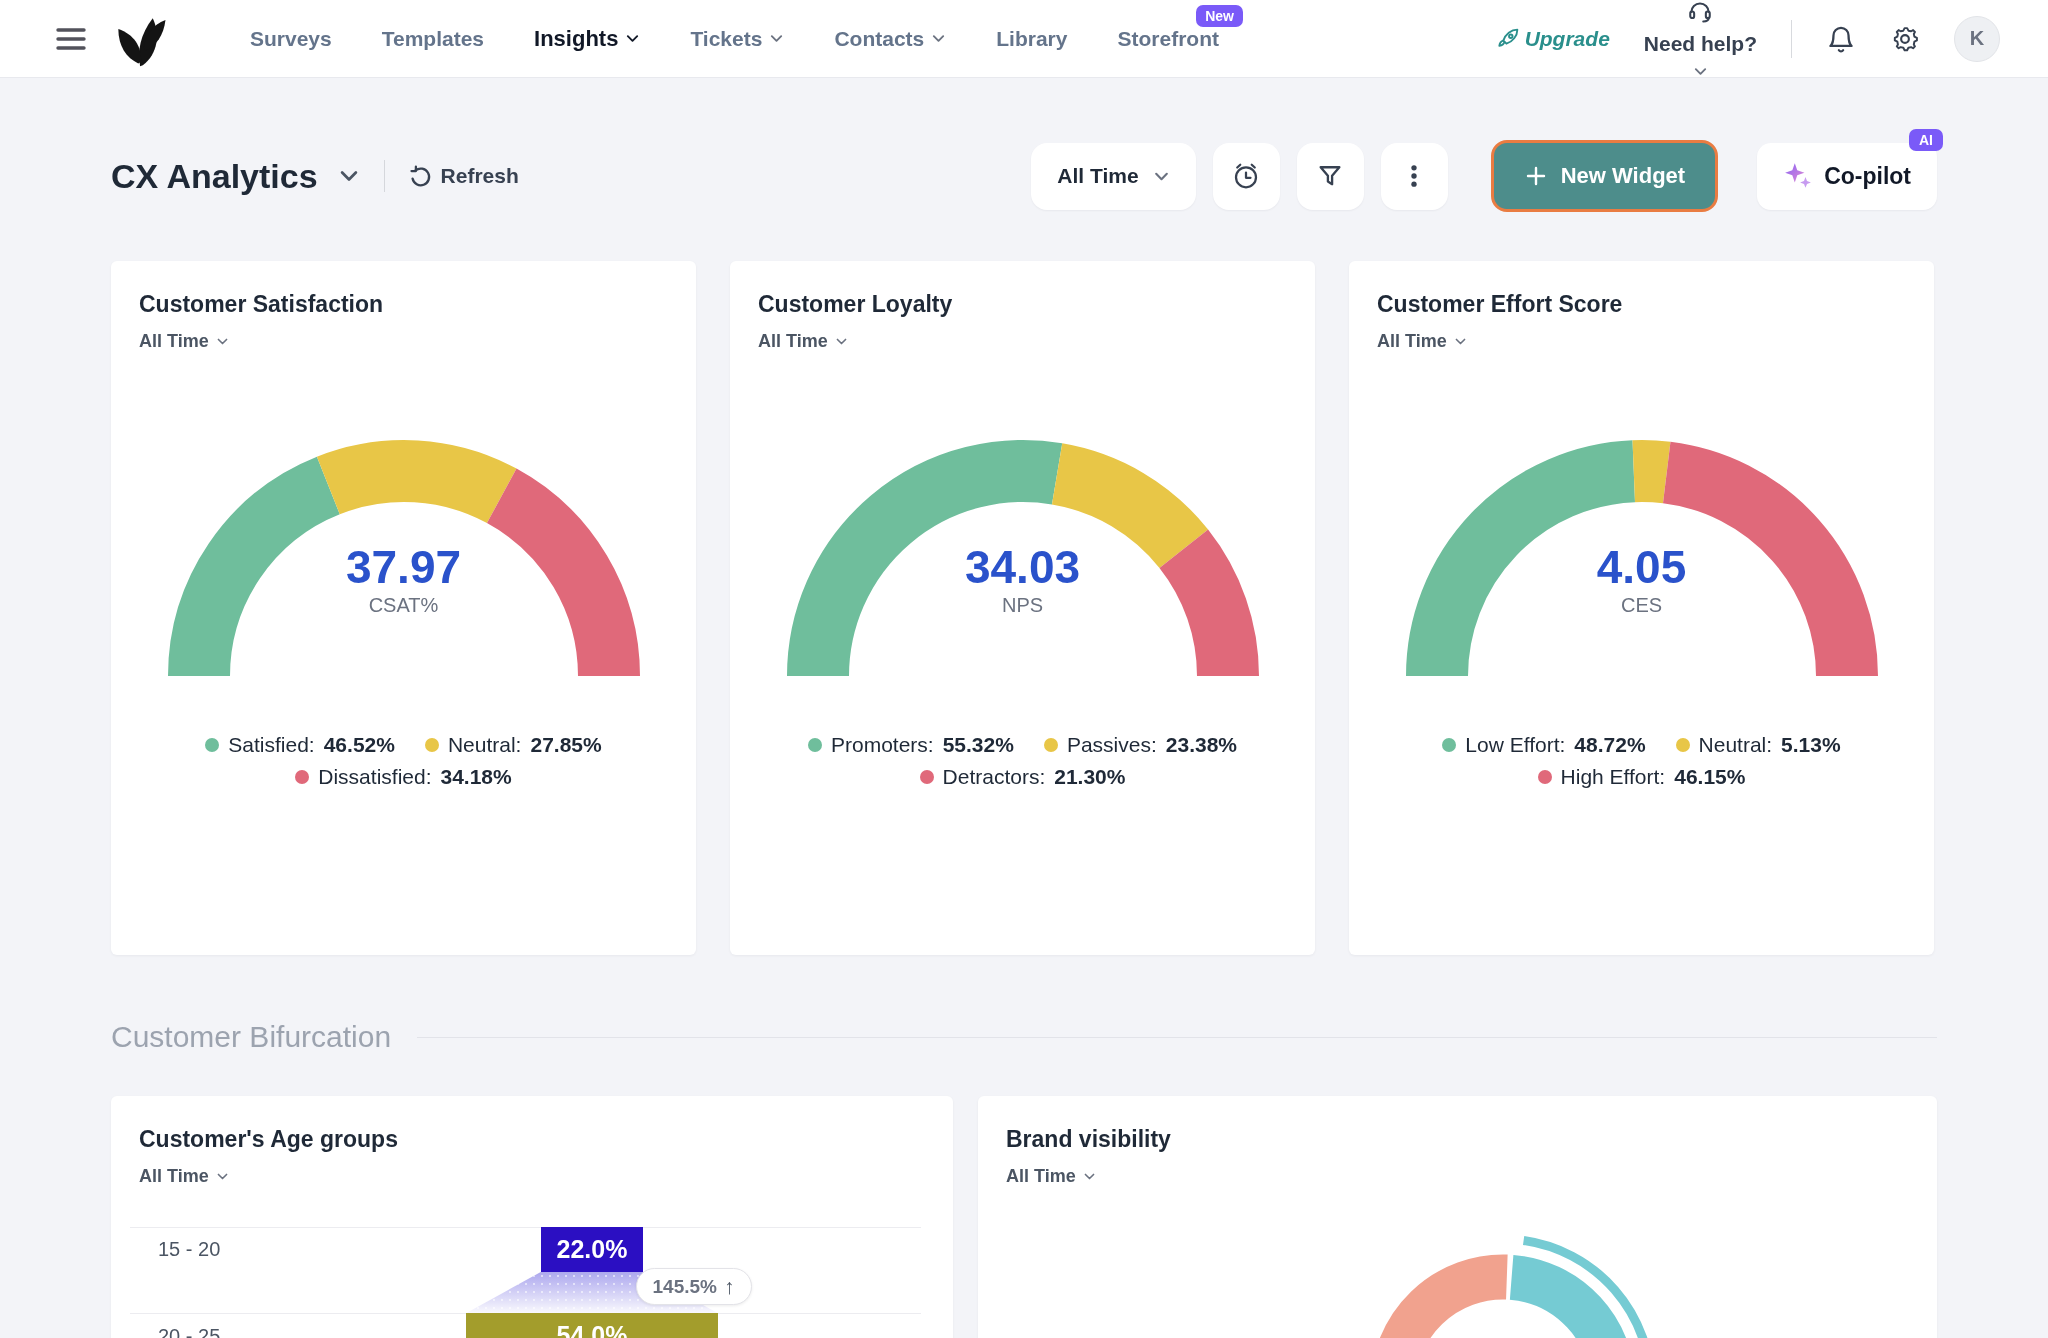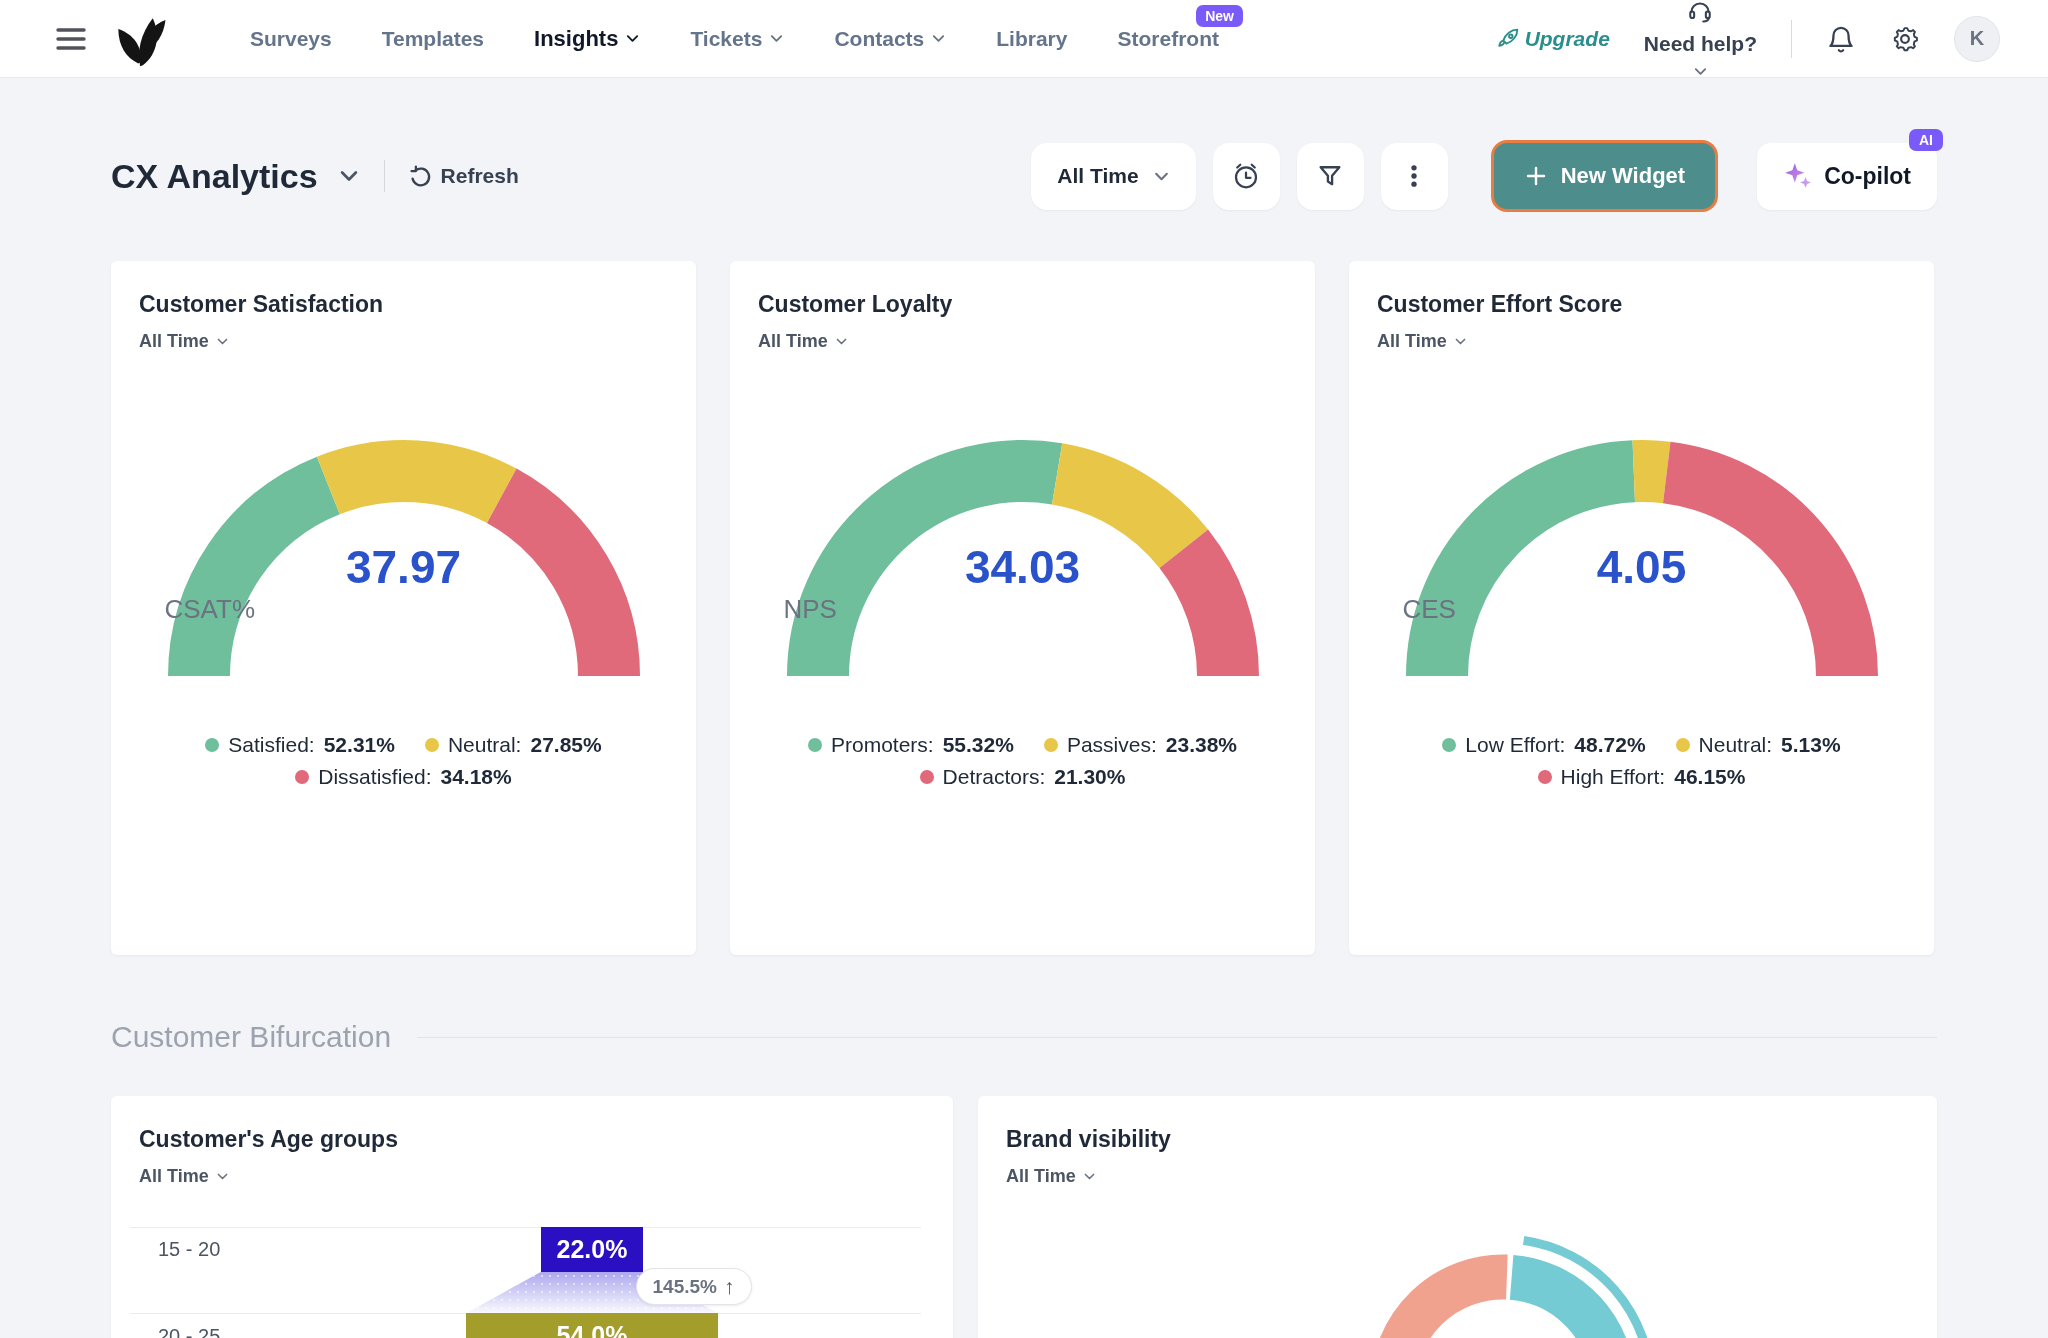--- a/index.html
+++ b/index.html
@@ -84,22 +84,22 @@
   .gauge-card { width: 585px; height: 694px; padding: 30px 28px; }
   .card-title { font-size: 23px; font-weight: 700; color: #1f2937; }
   .card-time {
     margin-top: 13px; display: inline-flex; align-items: center; gap: 7px;
     font-size: 18px; font-weight: 600; color: #4b5563; cursor: pointer;
   }
   .card-time .chev { width: 13px; height: 13px; }
   .gauge-wrap { position: relative; width: 478px; margin: 84px auto 0 auto; }
   .gauge-value { position: absolute; left: 0; top: 104px; width: 100%; text-align: center;
     font-size: 46px; font-weight: 700; color: #2a52cb; }
-  .gauge-unit { position: absolute; left: 0; top: 158px; width: 100%; 
-    font-size: 26px; color: #6b7280; }
+  .gauge-unit { position: absolute; left: 0; top: 158px; width: 100%; text-align: center;
+    font-size: 20px; color: #6b7280; }
   .legend { margin-top: 52px; }
   .legend-row { display: flex; justify-content: center; align-items: center; gap: 30px; margin-top: 8px; }
   .legend-item { display: flex; align-items: center; gap: 9px; font-size: 21px; color: #1f2937; }
   .dot { width: 14px; height: 14px; border-radius: 50%; flex: none; }
   .legend-item b { font-weight: 700; }
 
   
   .section-hdr { display: flex; align-items: center; margin: 62px 111px 0 111px; height: 40px; }
   .section-title { font-size: 30px; color: #9ca3af; white-space: nowrap; }
   .section-line { flex: 1; height: 1px; background: #e2e3e9; margin-left: 26px; }
@@ -289,21 +289,21 @@
           <path d="M 336.74 59.80 A 205 205 0 0 1 444.00 240.00" fill="none" stroke="#e0697a" stroke-width="62"></path>
         </svg>
       <div class="gauge-value">37.97</div>
       <div class="gauge-unit">CSAT%</div>
     </div>
     <div class="legend">
       <div class="legend-row">
         <div class="legend-item">
           <span class="dot" style="background: rgb(111, 190, 156);"></span>
           <span>Satisfied:</span>
-          <b>52.31%</b>
+          <b>46.52%</b>
         </div>
         <div class="legend-item">
           <span class="dot" style="background: rgb(232, 198, 71);"></span>
           <span>Neutral:</span>
           <b>27.85%</b>
         </div>
       </div>
       <div class="legend-row">
         <div class="legend-item">
           <span class="dot" style="background: rgb(224, 105, 122);"></span>

